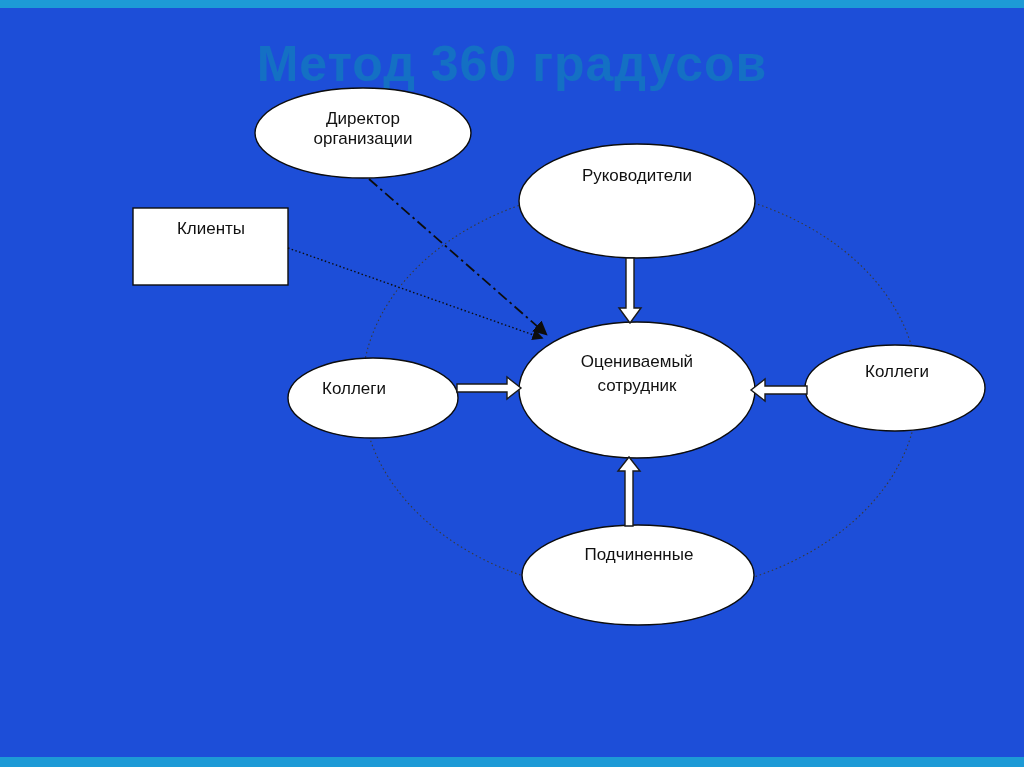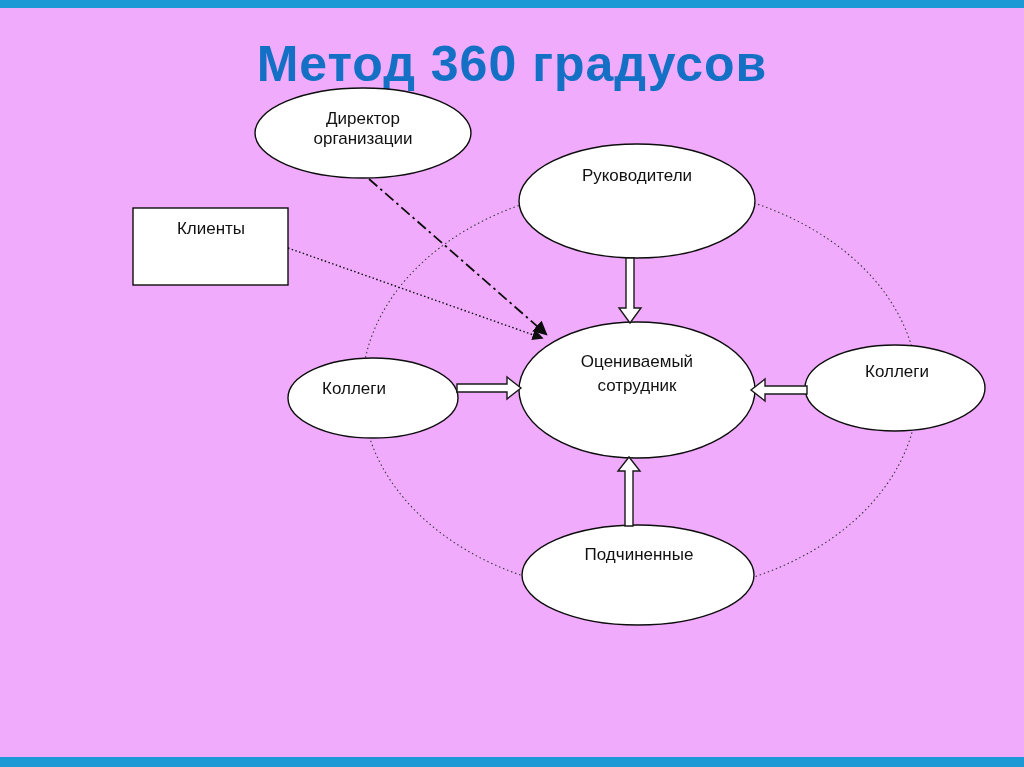--- a/index.html
+++ b/index.html
@@ -1,20 +1,20 @@
 <!DOCTYPE html>
 <html><head>
 <meta charset="utf-8">
 <style>
   html, body { margin: 0; padding: 0; background: #ffffff; }
   .slide {
     position: relative;
     width: 1024px;
     height: 767px;
-    background: #f0abfc;
+    background: #1d4ed8;
     overflow: hidden;
     font-family: "Liberation Sans", sans-serif;
   }
   .slide svg { position: absolute; inset: 0; }
   .accent-bar { fill: #1d9ad6; }
   .slide-title {
     fill: #1470c4;
     font-family: "Liberation Sans", sans-serif;
     font-size: 50px;
     font-weight: bold;

